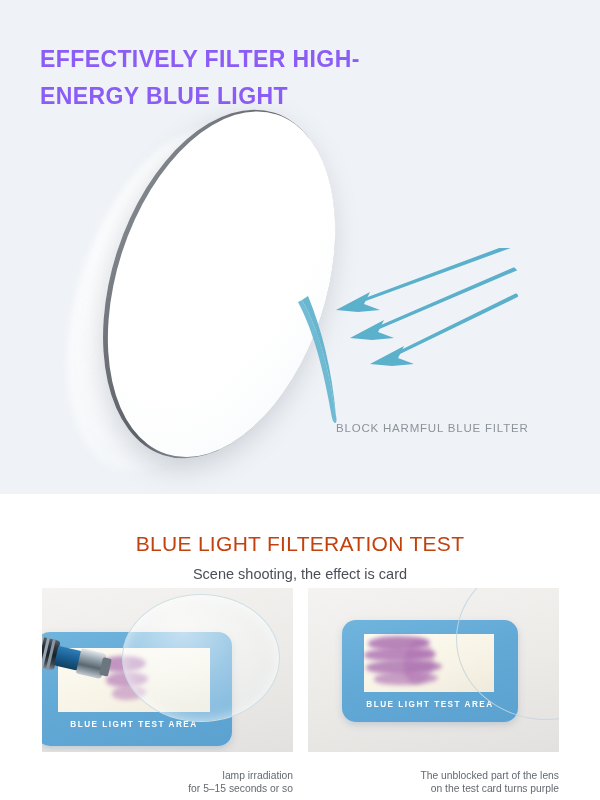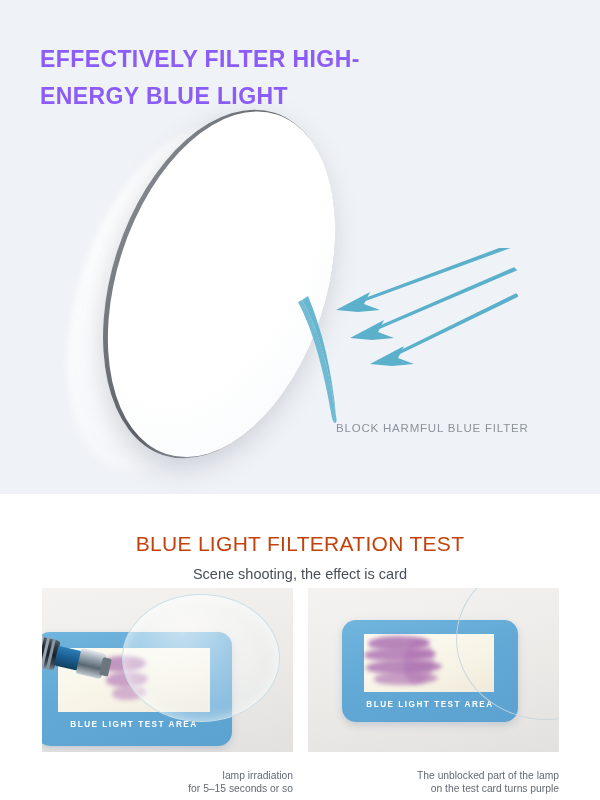--- a/index.html
+++ b/index.html
@@ -381,18 +381,18 @@
         <div class="stain" style="left:66px; top:84px; width:64px; height:13px; background:#ab6ab0; opacity:.62;"></div>
         <div class="stain" style="left:96px; top:52px; width:30px; height:44px; background:#a865ae; opacity:.4;"></div>
 
         <div class="photo-lens-arc" style="left:148px; top:-30px; width:180px; height:160px;"></div>
       </div>
     </div>
 
     <div class="captions">
       <div class="caption caption-left">lamp irradiation
 for 5–15 seconds or so</div>
-      <div class="caption caption-right">The unblocked part of the lamp
+      <div class="caption caption-right">The unblocked part of the lens
 on the test card turns purple</div>
     </div>
   </section>
 
 </div>
 
 </body></html>

